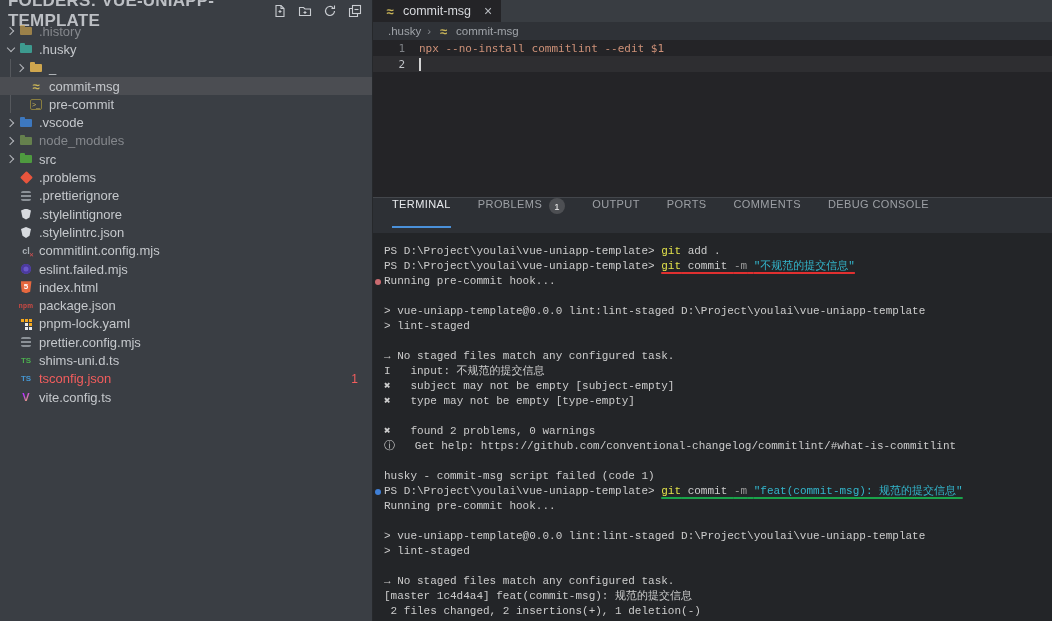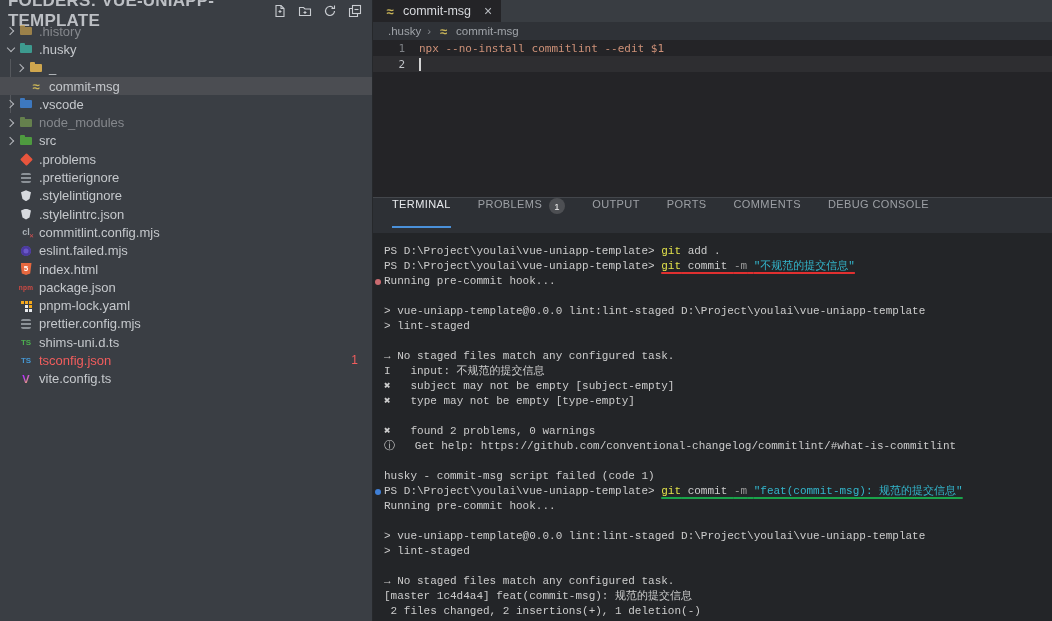--- a/index.html
+++ b/index.html
@@ -173,20 +173,25 @@
         <div class="row depth1">
           <span class="chev right"></span>
           <span class="icon icon-folder"></span>
           <span class="label">_</span>
         </div>
         <div class="row depth1 selected">
           <span class="chev none"></span>
           <span class="icon icon-shell"></span>
           <span class="label">commit-msg</span>
         </div>
+        <div class="row depth1">
+          <span class="chev none"></span>
+          <span class="icon icon-console"></span>
+          <span class="label">pre-commit</span>
+        </div>
         <div class="row">
           <span class="chev right"></span>
           <span class="icon icon-folder-vscode"></span>
           <span class="label">.vscode</span>
         </div>
         <div class="row dim">
           <span class="chev right"></span>
           <span class="icon icon-folder-node"></span>
           <span class="label">node_modules</span>
         </div>

